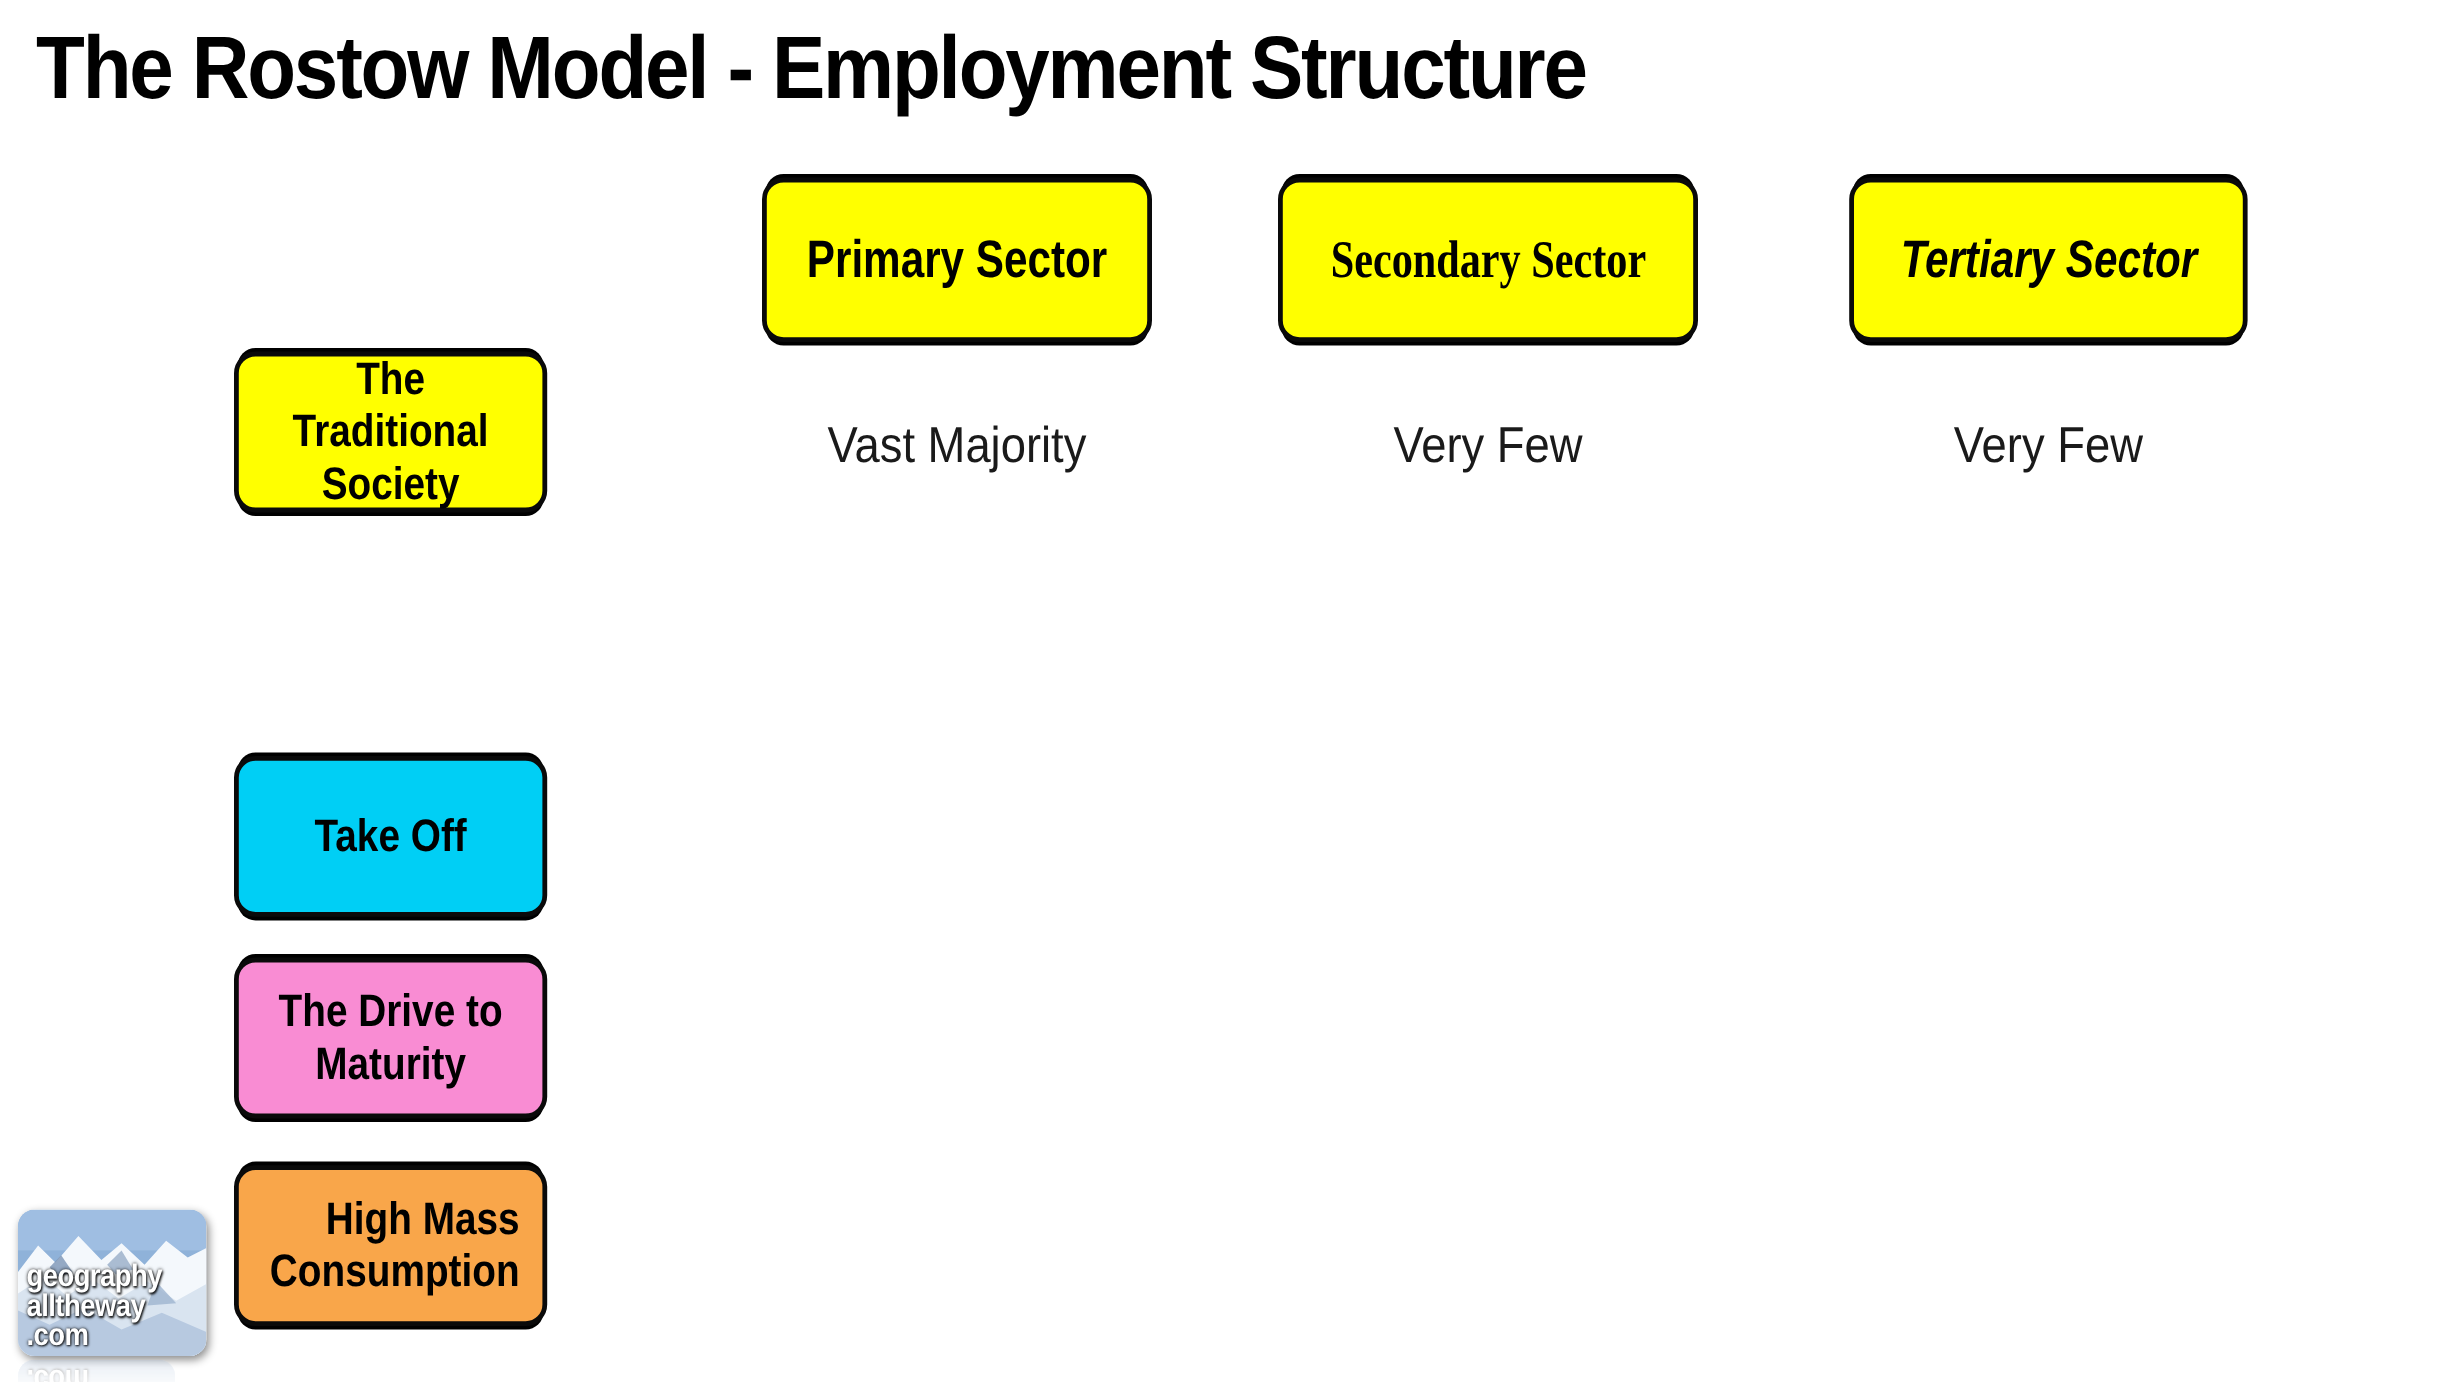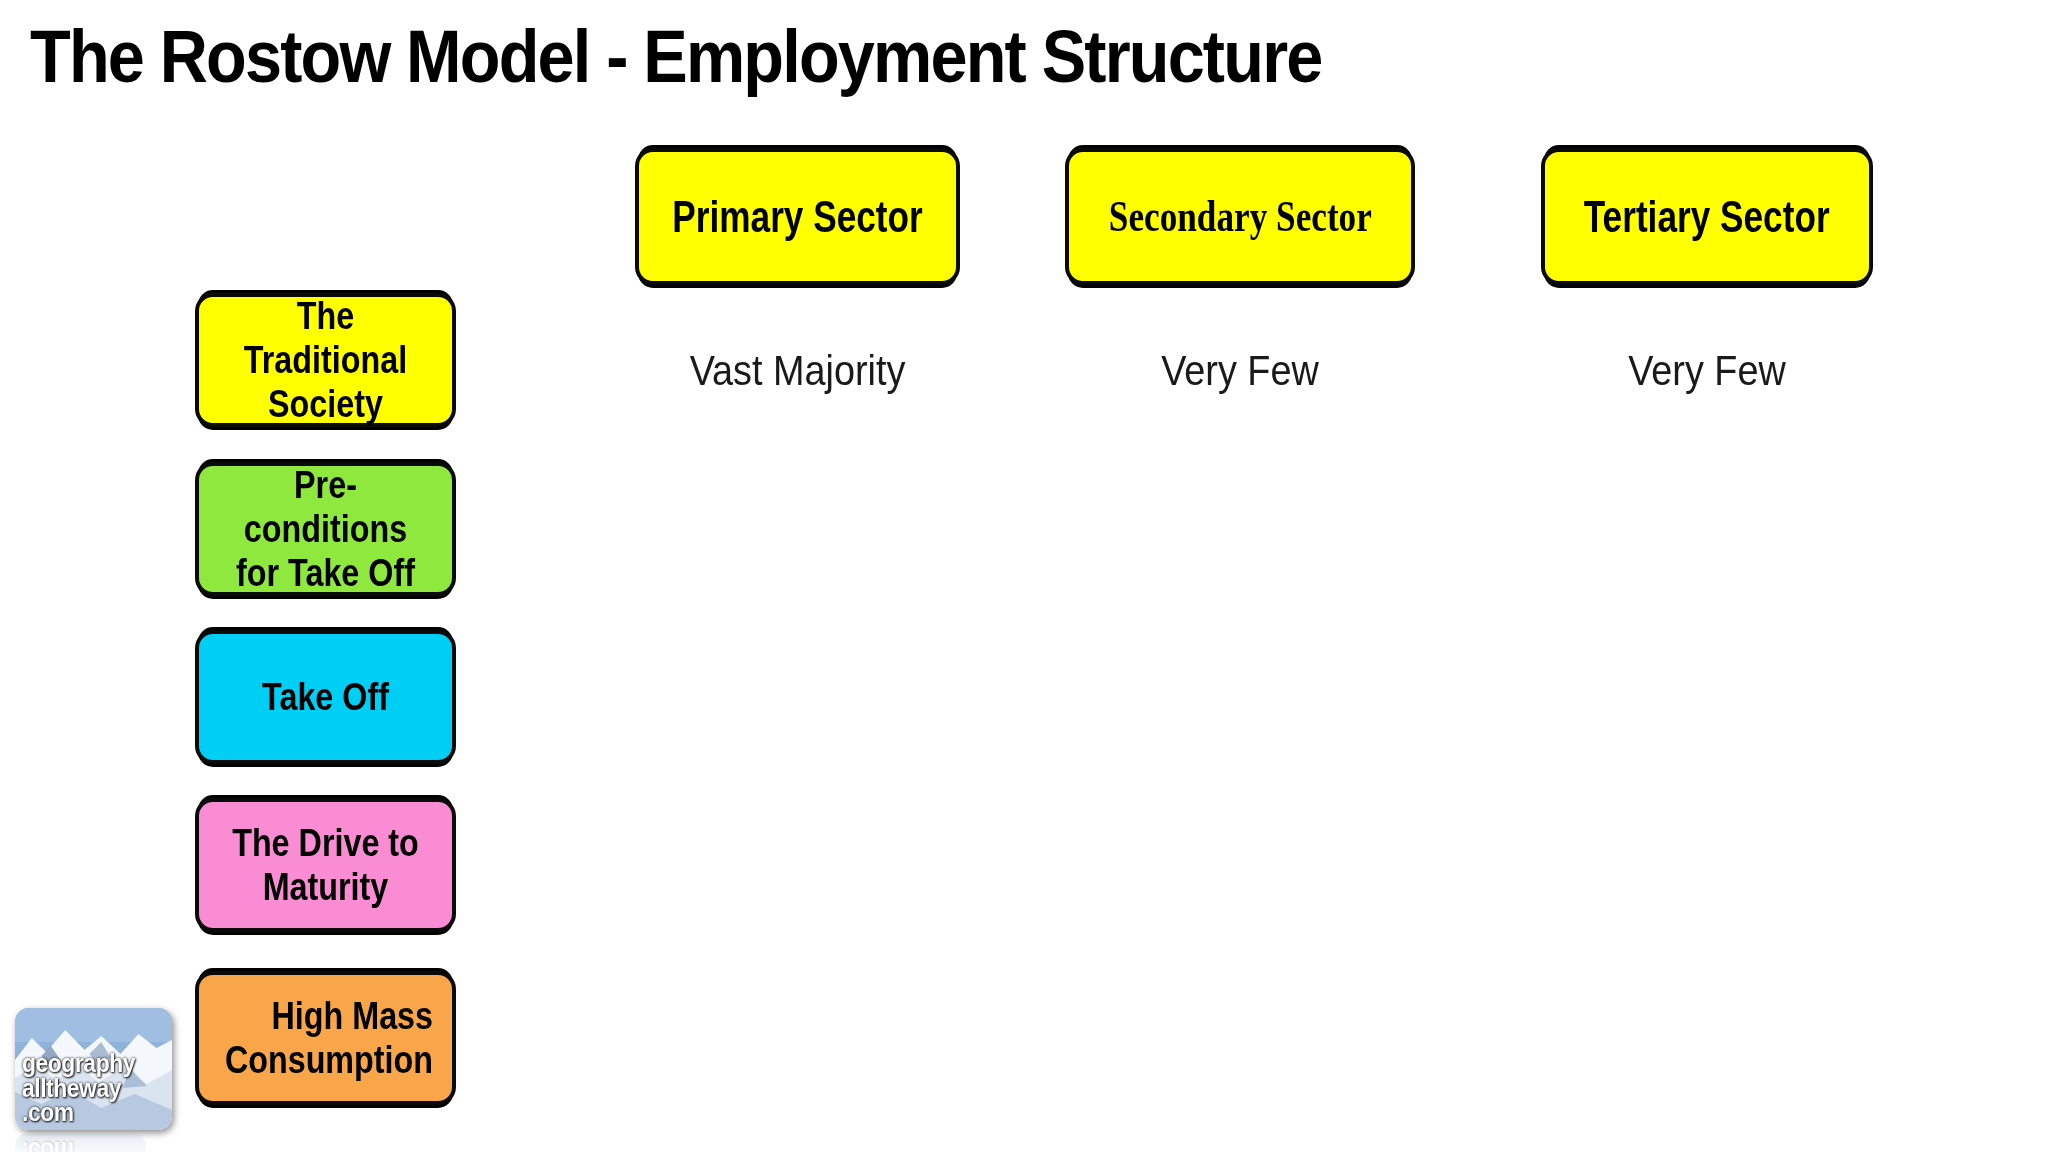--- a/index.html
+++ b/index.html
@@ -42,21 +42,21 @@
     justify-content: center;
     text-align: center;
     
     box-shadow: 0 6px 0 -3px #000000, 0 -6px 0 -3px #000000;
   }
 
   
   .sector-box { top: 148px; height: 137px; }
   #sec-primary   { left: 635px;  width: 325px; }
   #sec-secondary { left: 1065px; width: 350px; }
-  #sec-tertiary  { left: 1541px; width: 332px; }
+  #sec-tertiary  { left: 1541px; width: 332px; font-style: italic; }
   .sector-label {
     font-size: 44px;
     font-weight: bold;
     white-space: nowrap;
     transform: scaleX(0.8);
     transform-origin: center;
   }
 
   
   .stage-box { left: 195px; width: 261px; height: 134px; }
@@ -172,23 +172,20 @@
   </div>
   <div class="rbox sector-box" id="sec-secondary" style="background: rgb(255, 255, 0); font-family: Liberation Serif, serif;">
     <span class="sector-label">Secondary Sector</span>
   </div>
   <div class="rbox sector-box" id="sec-tertiary" style="background: rgb(255, 255, 0);">
     <span class="sector-label">Tertiary Sector</span>
   </div>
 
   <div class="rbox stage-box" id="stage-0" style="background: rgb(255, 255, 0);">
     <span class="stage-label">The Traditional Society</span>
-  </div>
-  <div class="rbox stage-box" id="stage-1" style="background: rgb(143, 232, 62);">
-    <span class="stage-label">Pre-conditions for Take Off</span>
   </div>
   <div class="rbox stage-box" id="stage-2" style="background: rgb(0, 207, 245);">
     <span class="stage-label">Take Off</span>
   </div>
   <div class="rbox stage-box" id="stage-3" style="background: rgb(249, 140, 211);">
     <span class="stage-label">The Drive to Maturity</span>
   </div>
   <div class="rbox stage-box" id="stage-4" style="background: rgb(249, 166, 74); text-align: right;">
     <span class="stage-label">High Mass Consumption</span>
   </div>

